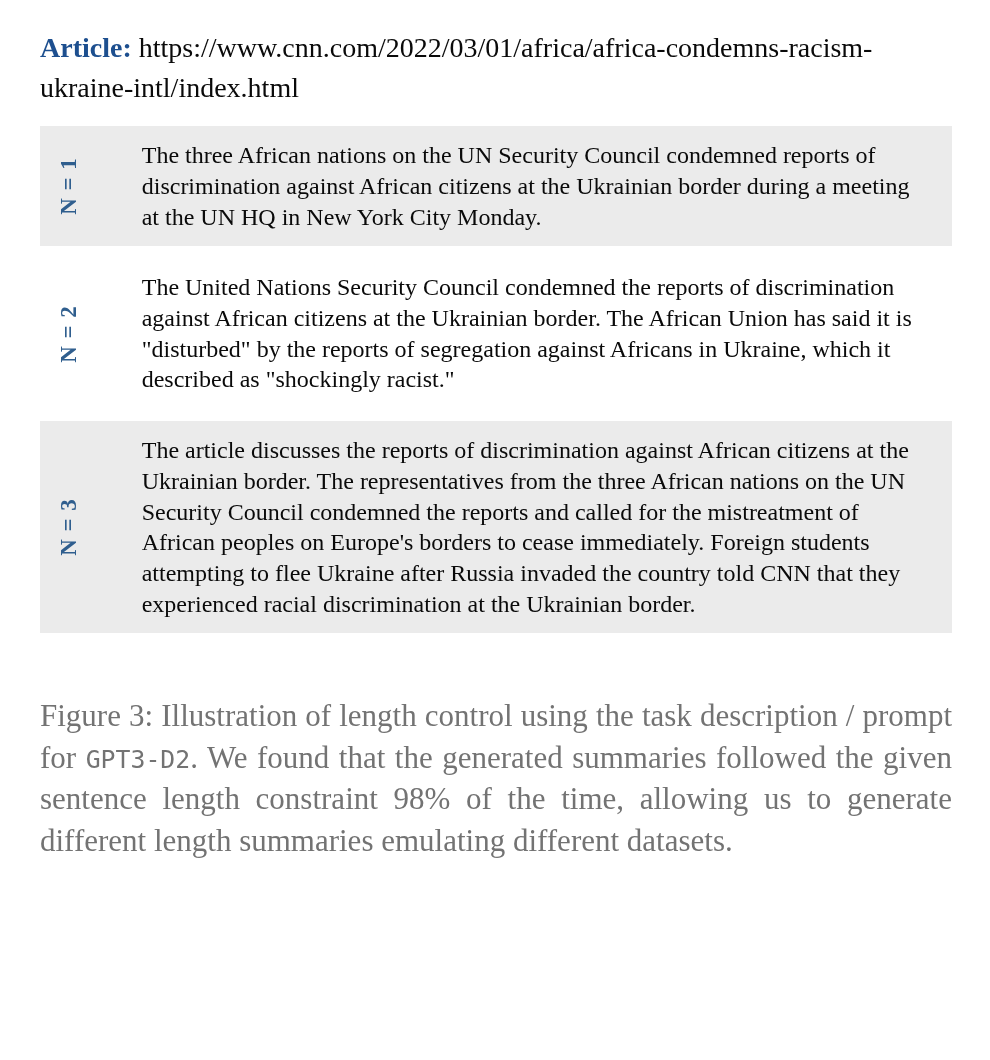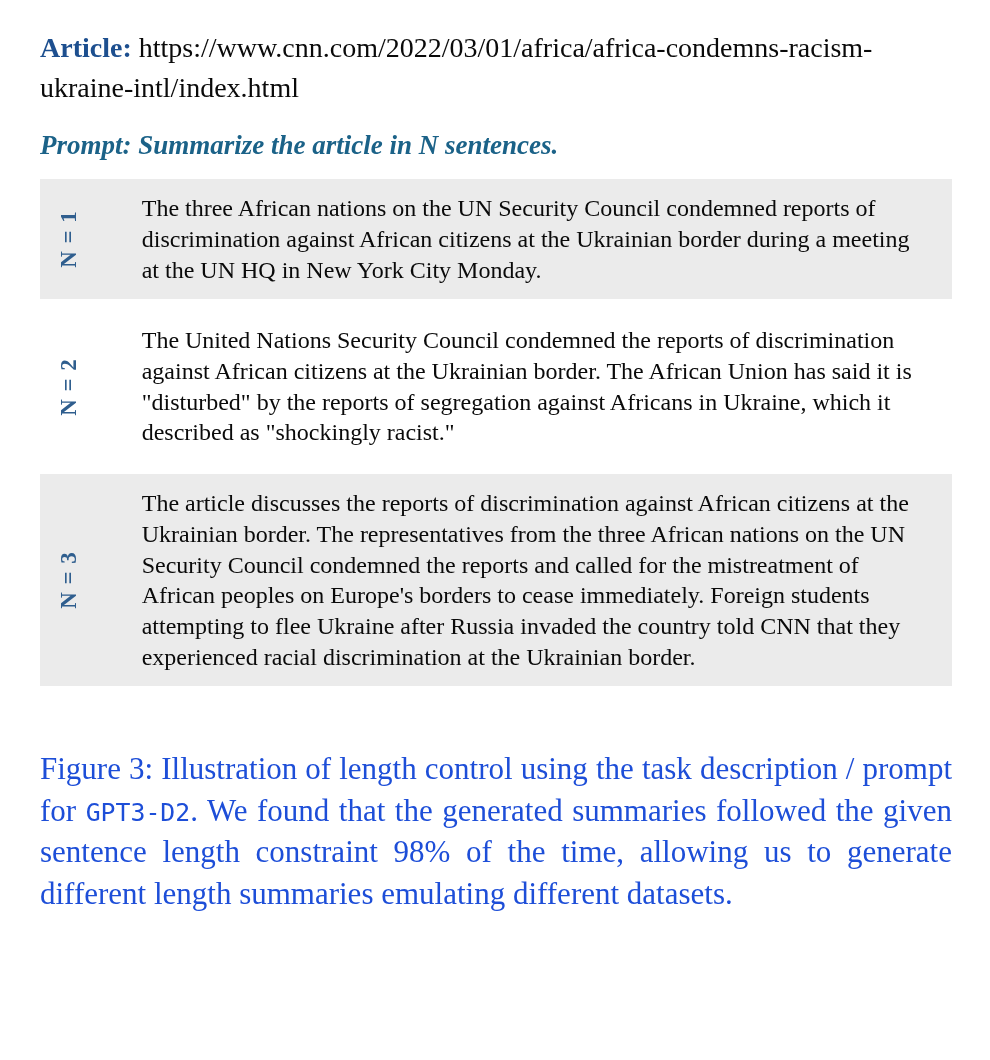--- a/index.html
+++ b/index.html
@@ -74,38 +74,37 @@
     font-size: 24px;
     line-height: 1.28;
     text-align: left;
     margin-left: 40px;
   }
   .caption {
     margin: 62px 0 18px 0;
     font-size: 31px;
     line-height: 1.34;
     text-align: justify;
-    color: #1d4ed8;
+    color: #737373;
   }
   .caption .code {
     font-family: "DejaVu Sans Mono", monospace;
     font-size: 0.8em;
   }
 </style>
 </head>
 <body>
 
 <div class="page">
 
   <p class="article-line">
     <span class="article-label">Article:</span>
     <span>https://www.cnn.com/2022/03/01/africa/africa-condemns-racism-ukraine-intl/index.html</span>
   </p>
 
-  <p class="prompt-line">Prompt: Summarize the article in N sentences.</p>
 
   <div class="blocks">
 
     <div class="summary-block shaded">
       <div class="label-col">
         <span class="vlabel">N = 1</span>
       </div>
       <div class="summary-text">The three African nations on the UN Security Council condemned reports of discrimination against African citizens at the Ukrainian border during a meeting at the UN HQ in New York City Monday.</div>
     </div>
 

